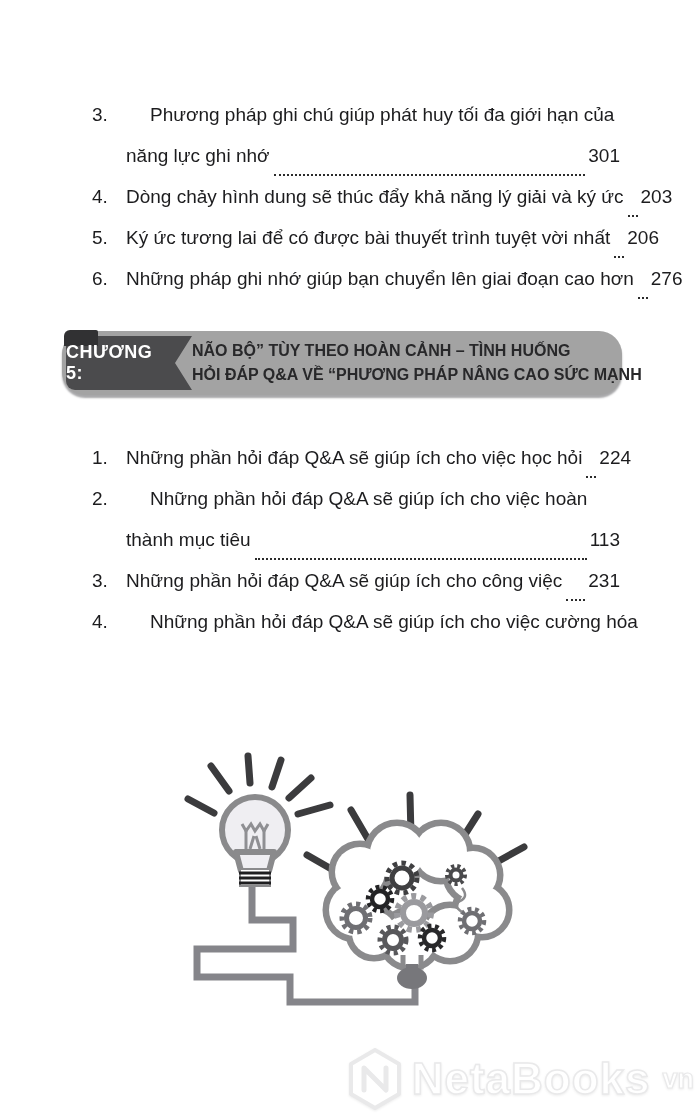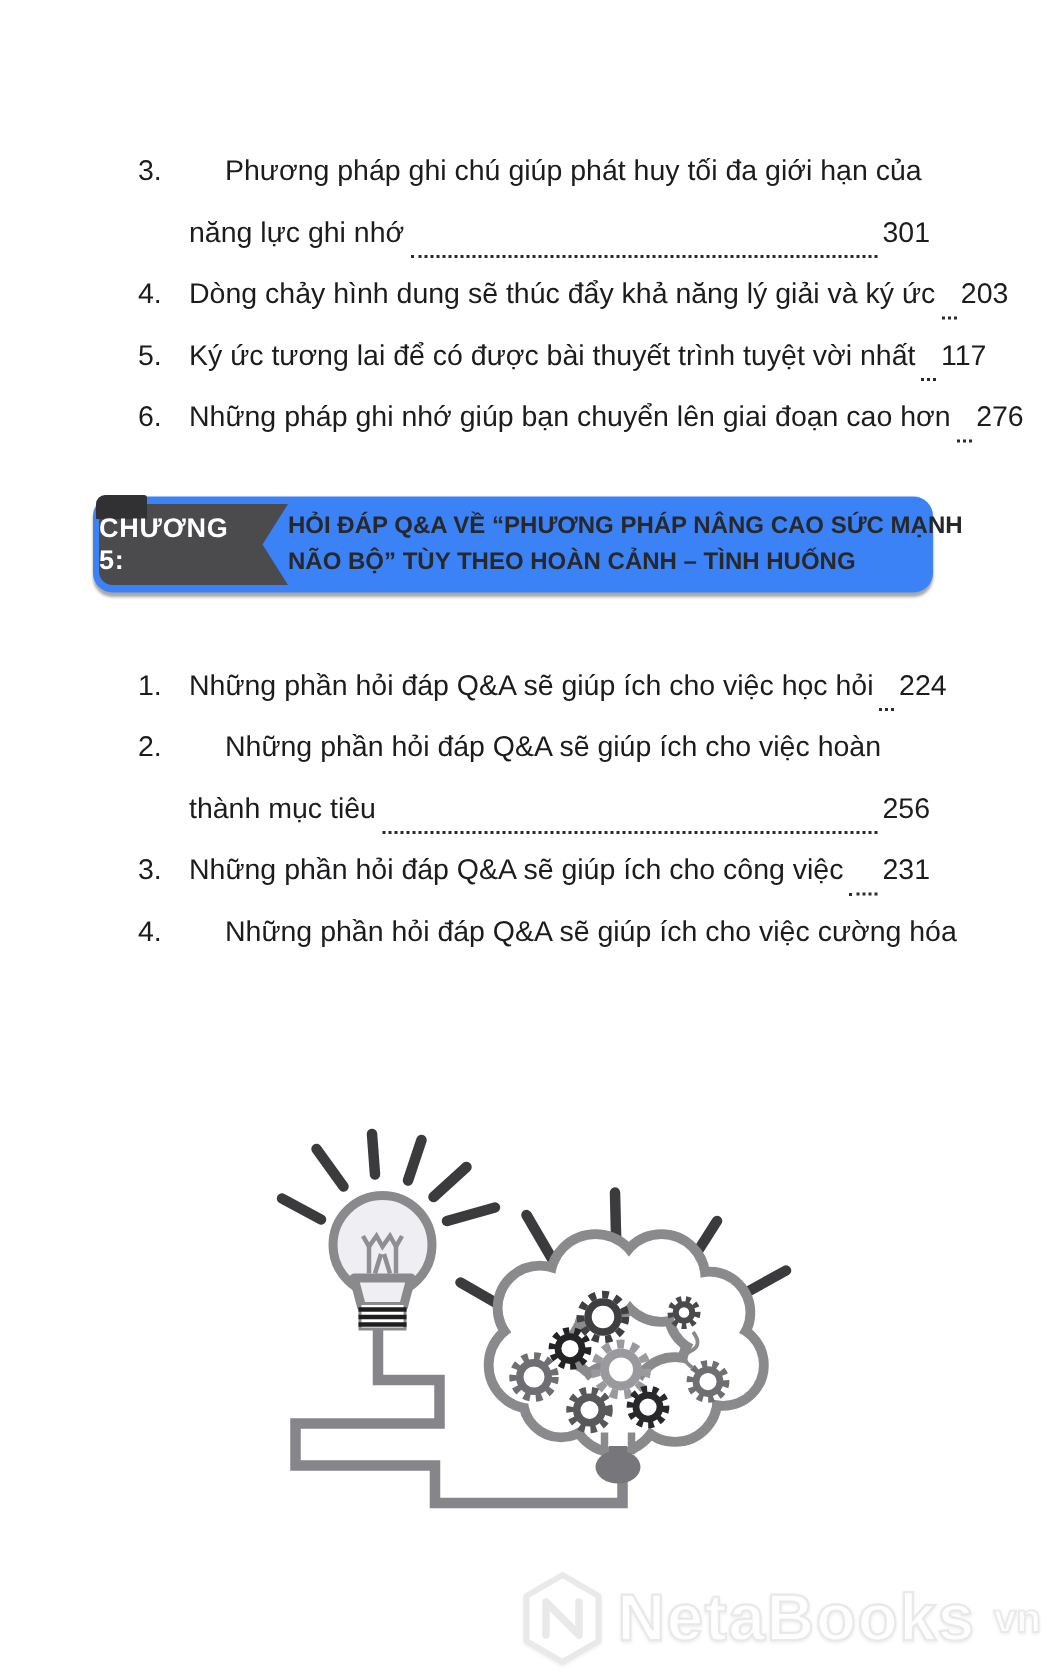--- a/index.html
+++ b/index.html
@@ -8,28 +8,28 @@
     font-family:"Liberation Sans","DejaVu Sans",sans-serif;color:#1c1c1e;
   }
   
   .toc{position:absolute;left:92px;right:80px;}
   .toc-top{top:94px;}
   .toc-bottom{top:437px;}
   .toc-item{display:flex;align-items:flex-start;font-size:19px;line-height:41px;}
   .toc-num{width:34px;flex:0 0 34px;}
   .toc-body{flex:1;min-width:0;}
   .toc-l1{white-space:nowrap;margin-left:24px;}
-  .toc-l2{display:flex;align-items:center;}
+  .toc-l2{display:flex;align-items:flex-end;}
   .toc-text{white-space:nowrap;}
   .leader{flex:1;min-width:10px;margin:0 3px 0 4px;border-bottom:2.6px dotted #2b2b2b;height:31px;}
   .toc-page{white-space:nowrap;}
   
   .banner{
     position:absolute;left:62px;top:331px;width:560px;height:64px;
-    background:#3b82f6;border-radius:13px;
+    background:#a3a3a3;border-radius:23px;
     box-shadow:0 3px 2px #a7a7a9;
   }
   .banner-label{
     position:absolute;left:4px;top:5px;height:54px;width:106px;
     background:#4b4b4d;border-radius:9px 0 0 9px;
     display:flex;align-items:center;justify-content:center;
     color:#ffffff;font-weight:bold;font-size:18px;letter-spacing:0.5px;
     z-index:2;
   }
   .banner-label::before{
@@ -89,42 +89,42 @@
           <span class="toc-page">203</span>
         </div>
       </div>
     </div>
     <div class="toc-item">
       <span class="toc-num">5.</span>
       <div class="toc-body">
         <div class="toc-l2">
           <span class="toc-text">Ký ức tương lai để có được bài thuyết trình tuyệt vời nhất</span>
           <span class="leader"></span>
-          <span class="toc-page">117</span>
+          <span class="toc-page">206</span>
         </div>
       </div>
     </div>
     <div class="toc-item">
       <span class="toc-num">6.</span>
       <div class="toc-body">
         <div class="toc-l2">
           <span class="toc-text">Những pháp ghi nhớ giúp bạn chuyển lên giai đoạn cao hơn</span>
           <span class="leader"></span>
           <span class="toc-page">276</span>
         </div>
       </div>
     </div>
   </div>
 
   <div class="banner">
     <div class="banner-label">CHƯƠNG 5:</div>
     <div class="banner-notch"></div>
     <div class="banner-title">
+      <div>NÃO BỘ” TÙY THEO HOÀN CẢNH – TÌNH HUỐNG</div>
       <div>HỎI ĐÁP Q&amp;A VỀ “PHƯƠNG PHÁP NÂNG CAO SỨC MẠNH</div>
-      <div>NÃO BỘ” TÙY THEO HOÀN CẢNH – TÌNH HUỐNG</div>
     </div>
   </div>
 
   <div class="toc toc-bottom">
     <div class="toc-item">
       <span class="toc-num">1.</span>
       <div class="toc-body">
         <div class="toc-l2">
           <span class="toc-text">Những phần hỏi đáp Q&amp;A sẽ giúp ích cho việc học hỏi</span>
           <span class="leader"></span>
@@ -132,21 +132,21 @@
         </div>
       </div>
     </div>
     <div class="toc-item">
       <span class="toc-num">2.</span>
       <div class="toc-body">
         <div class="toc-l1">Những phần hỏi đáp Q&amp;A sẽ giúp ích cho việc hoàn</div>
         <div class="toc-l2">
           <span class="toc-text">thành mục tiêu</span>
           <span class="leader"></span>
-          <span class="toc-page">256</span>
+          <span class="toc-page">113</span>
         </div>
       </div>
     </div>
     <div class="toc-item">
       <span class="toc-num">3.</span>
       <div class="toc-body">
         <div class="toc-l2">
           <span class="toc-text">Những phần hỏi đáp Q&amp;A sẽ giúp ích cho công việc</span>
           <span class="leader"></span>
           <span class="toc-page">231</span>

